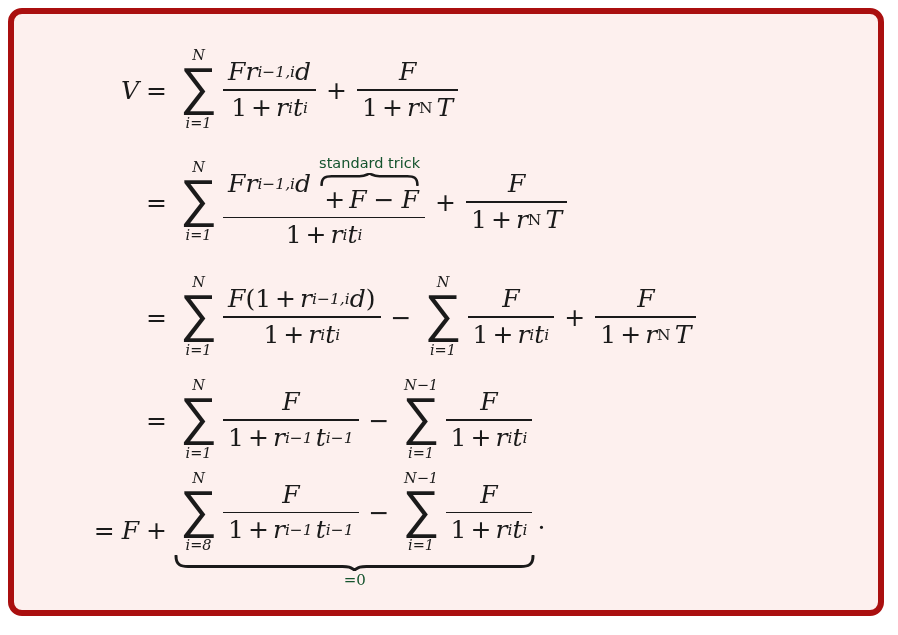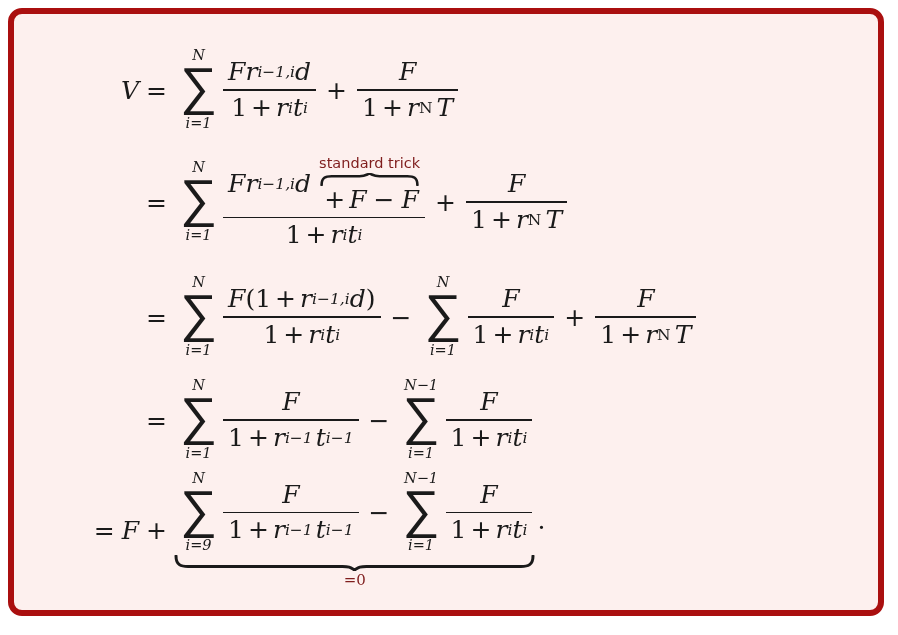--- a/index.html
+++ b/index.html
@@ -123,21 +123,21 @@
     display: inline-flex;
     flex-direction: column;
     align-items: center;
     position: relative;
   }
   .brace-label {
     font-family: "DejaVu Sans", sans-serif;
     font-style: normal;
     font-size: 14.5px;
     line-height: 1.15;
-    color: #7f1d1d;
+    color: #14532d;
     text-align: right;
   }
   .brace-label.mathish {
     font-family: "DejaVu Serif", serif;
     font-size: 15px;
   }
   .brace-svg { display: block; }
   .obrace .brace-svg { margin-bottom: 0px; }
   .obrace .brace-label { margin-bottom: 1px; }
   .ubrace .brace-svg { margin-top: 1px; }
@@ -384,21 +384,21 @@
         <span class="mi">F</span>
         <span class="op">+</span>
       </span>
 
       <span class="ubrace">
         <span class="content" style="display:flex;align-items:center;">
 
           <span class="bigop">
             <span class="lim top">N</span>
             <span class="sym">∑</span>
-            <span class="lim bot">i=9</span>
+            <span class="lim bot">i=8</span>
           </span>
 
           <span class="frac">
             <span class="num">
               <span class="mi">F</span>
             </span>
             <span class="bar"></span>
             <span class="den">
               <span class="mn">1</span>
                 <span class="op tight">+</span>

